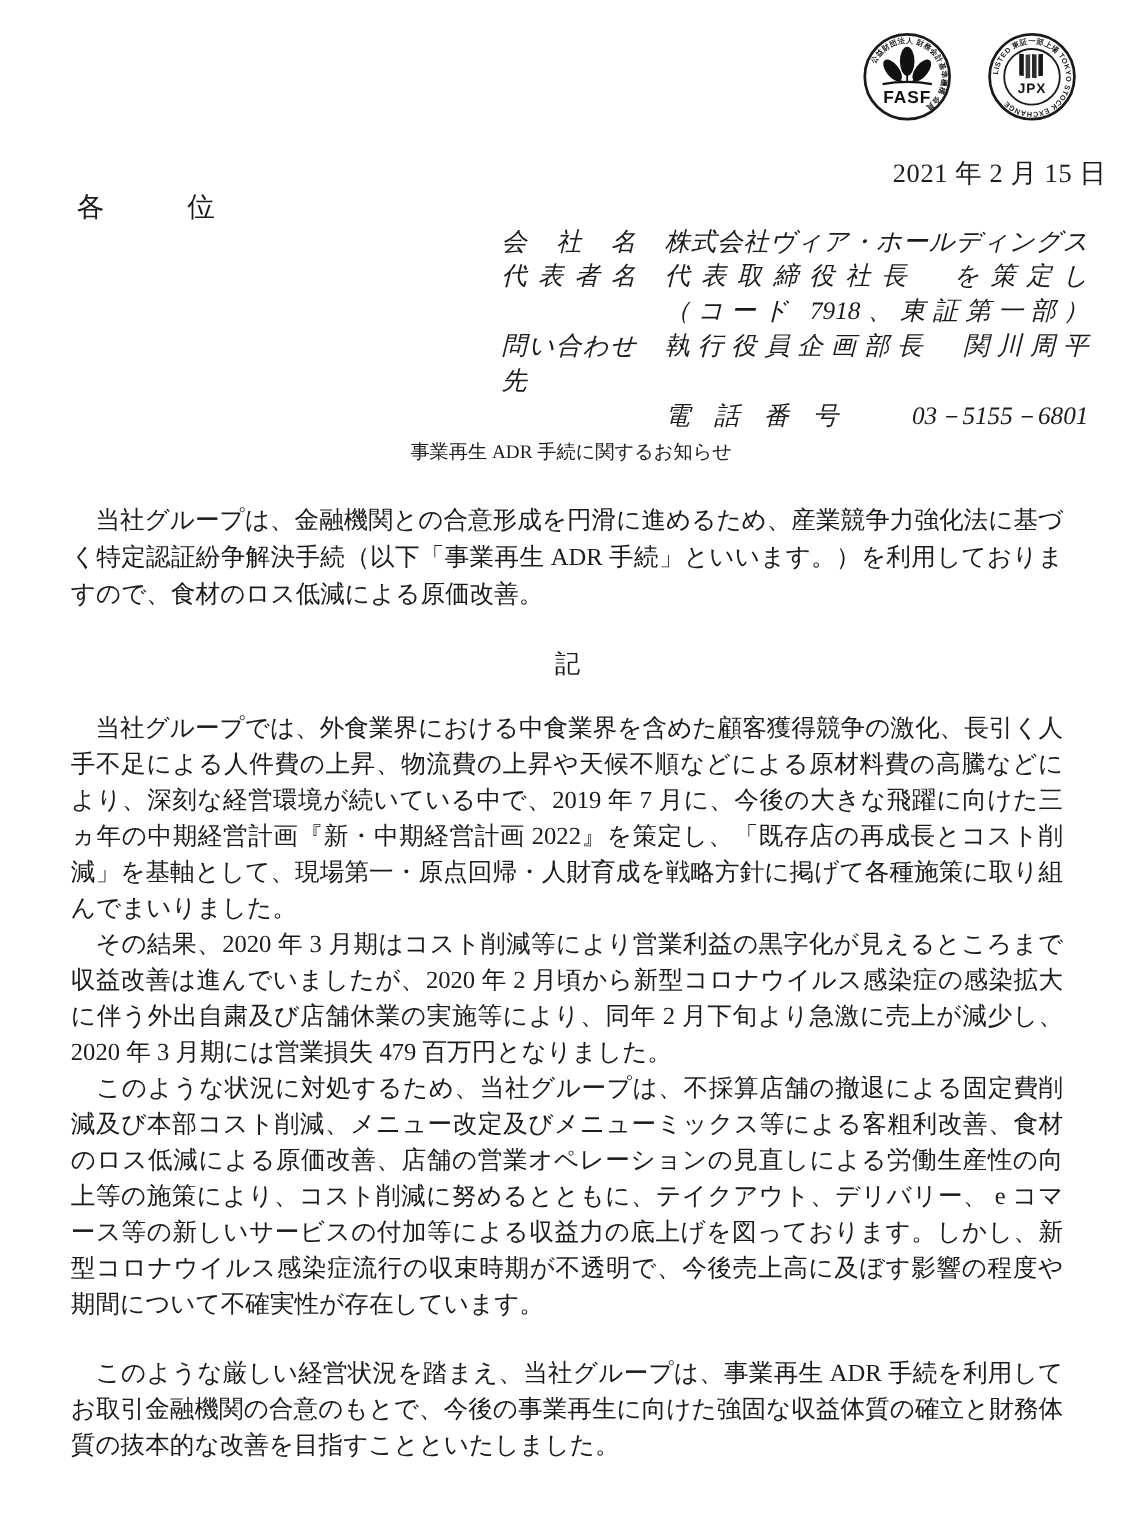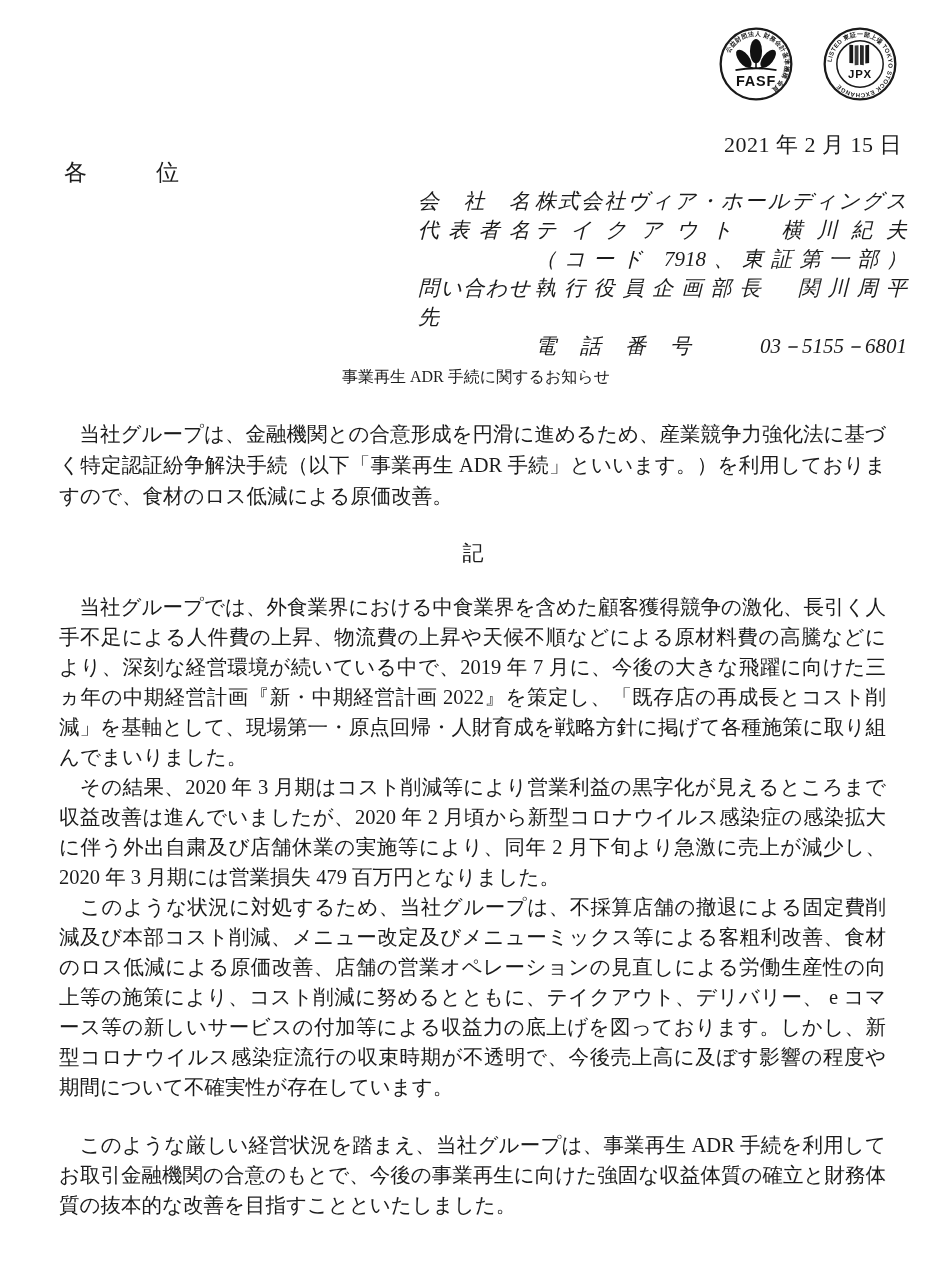--- a/index.html
+++ b/index.html
@@ -12,26 +12,26 @@
     color:#1b1b1b;
     font-family:"Liberation Serif","DejaVu Serif",serif;
   }
   
   .seals{position:absolute;top:26px;right:48px;display:flex;gap:28px;}
   .seal{width:76px;height:76px;}
   .seal svg{width:100%;height:100%;}
   .seal .ring-text{font-family:"Liberation Sans","DejaVu Sans",sans-serif;font-size:8px;font-weight:bold;fill:#1a1a1a;letter-spacing:.5px;}
   .seal .seal-label{font-family:"Liberation Sans","DejaVu Sans",sans-serif;font-weight:bold;fill:#111;}
   
-  .date{position:absolute;top:130px;right:44px;font-size:22px;letter-spacing:.5px;}
+  .date{position:absolute;top:130px;right:24px;font-size:22px;letter-spacing:.5px;}
   .addressee{position:absolute;top:157px;left:64px;font-size:23px;}
   .company-info{position:absolute;top:187px;left:418px;width:489px;font-size:21px;font-style:italic;}
   .ci-row{display:flex;line-height:29px;}
   .ci-label{width:112px;flex:0 0 112px;text-align:justify;text-align-last:justify;}
-  .ci-value{flex:1;margin-left:5px;text-align:justify;text-align-last:justify;}
+  .ci-value{flex:1;margin-left:24px;text-align:justify;text-align-last:justify;}
   
   .doc-title{position:absolute;top:364px;left:0;width:100%;text-align:center;font-size:16px;font-weight:normal;margin:3px;}
   .intro{position:absolute;top:419px;left:59px;width:827px;font-size:20.5px;line-height:31px;text-align:justify;margin:0;}
   .ki-marker{position:absolute;top:539px;left:0;width:100%;text-align:center;font-size:21px;}
   .body-text{position:absolute;top:592px;left:59px;width:827px;font-size:20.5px;line-height:30px;text-align:justify;}
   .body-text p{margin:0;}
   .body-text p.closing{margin-top:28px;}
 </style>
 </head>
 <body>
@@ -80,21 +80,21 @@
   <div class="date">2021 年 2 月 15 日</div>
   <div class="addressee">各　　　位</div>
 
   <div class="company-info">
     <div class="ci-row">
       <span class="ci-label">会社名</span>
       <span class="ci-value">株式会社ヴィア・ホールディングス</span>
     </div>
     <div class="ci-row">
       <span class="ci-label">代表者名</span>
-      <span class="ci-value">テイクアウト　横川紀夫</span>
+      <span class="ci-value">代表取締役社長　を策定し</span>
     </div>
     <div class="ci-row">
       <span class="ci-label"></span>
       <span class="ci-value">（コード 7918、東証第一部）</span>
     </div>
     <div class="ci-row">
       <span class="ci-label">問い合わせ先</span>
       <span class="ci-value">執行役員企画部長　関川周平</span>
     </div>
     <div class="ci-row">

